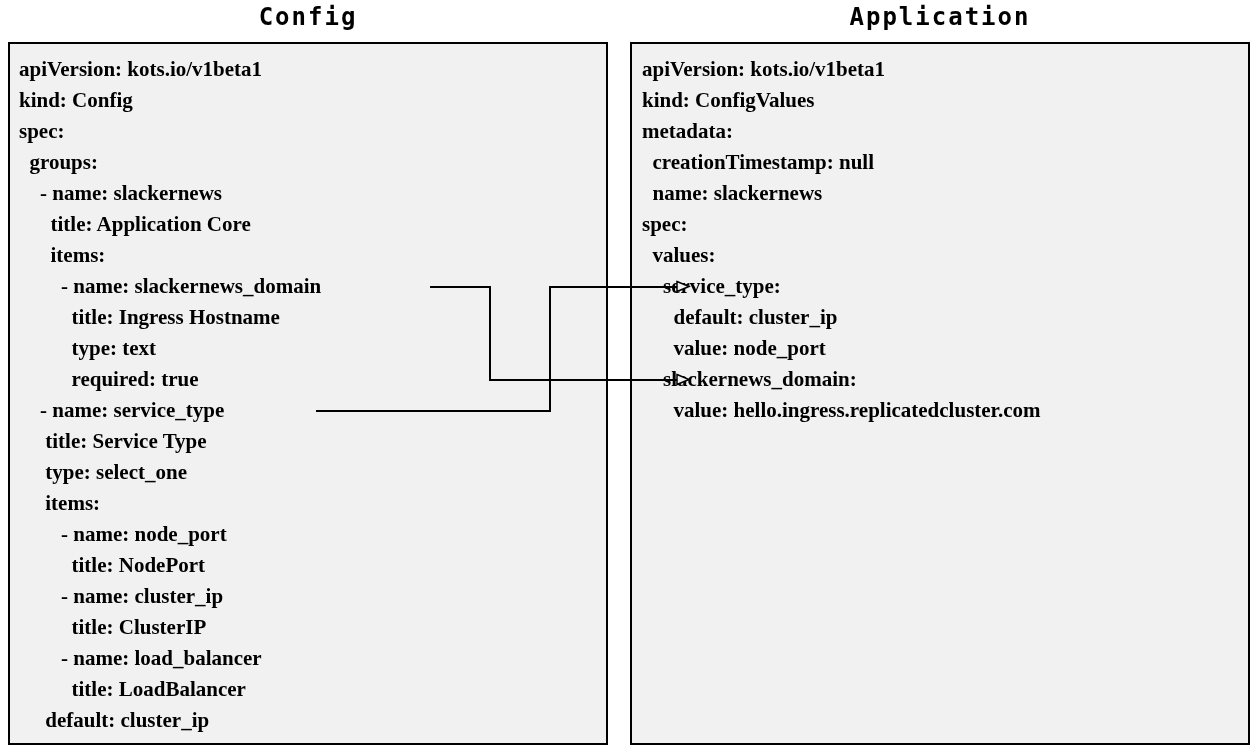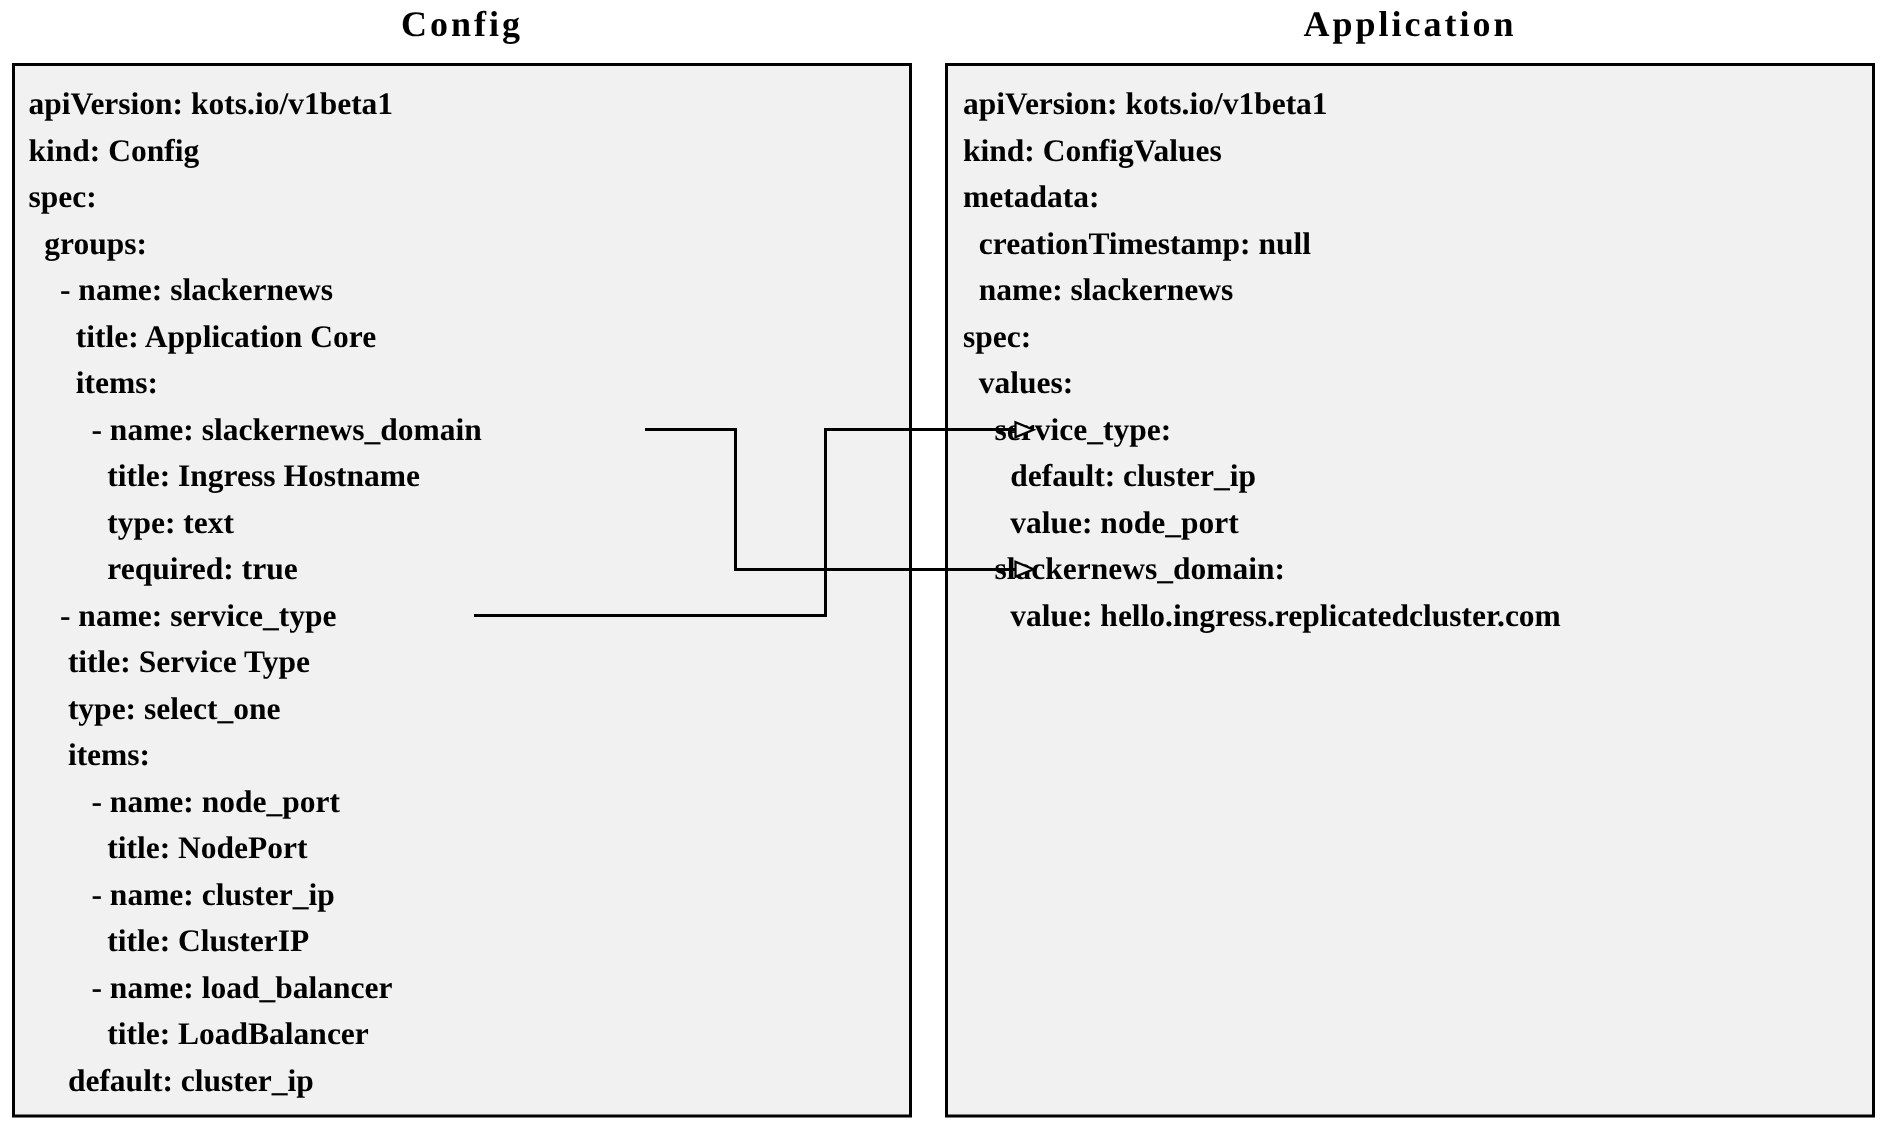--- a/index.html
+++ b/index.html
@@ -14,21 +14,20 @@
   .box-title {
     position: absolute;
     top: 2px;
     height: 30px;
     line-height: 30px;
     text-align: center;
     font-size: 24px;
     font-weight: bold;
     letter-spacing: 2px;
     color: #000000;
-    font-family: Liberation Serif, serif;
   }
   .box-title.left  { left: 8px;   width: 600px; }
   .box-title.right { left: 630px; width: 620px; }
   .panel {
     position: absolute;
     top: 42px;
     height: 699px;
     background: #f1f1f1;
     border: 2px solid #000000;
     box-sizing: content-box;

